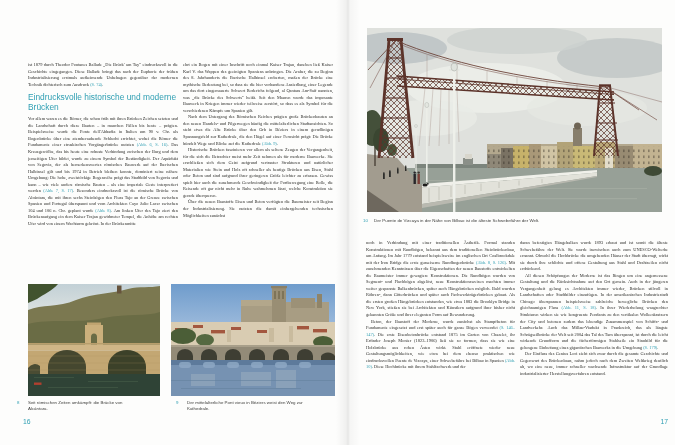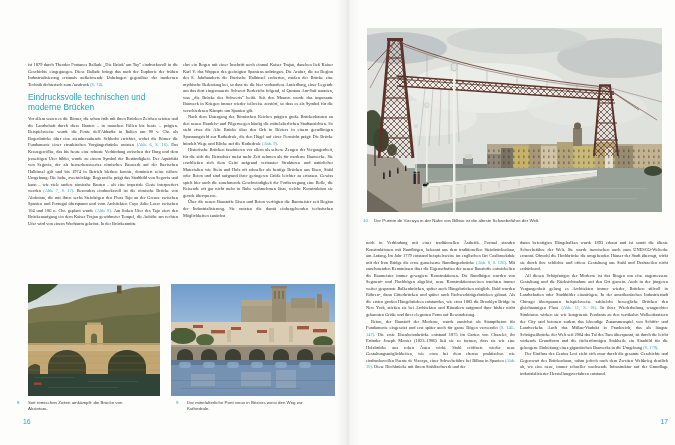--- a/index.html
+++ b/index.html
@@ -25,21 +25,21 @@
 </style>
 </head>
 <body>
 
 <div class="spread">
 
   <section>
 
     <div class="col" style="left:28px; top:62px; width:150px; height:198px">
       <p class="body">ist 1879 durch Theodor Fontanes Ballade „Die Brück' am Tay“ eindrucksvoll in die Geschichte eingegangen. Diese Ballade bringt das nach der Euphorie der frühen Industrialisierung erstmals aufkeimende Unbehagen gegenüber der modernen Technik dichterisch zum Ausdruck <span class="ref">(S. 74)</span>.</p>
-      <h2 class="heading">Eindrucksvolle technischen und moderne Brücken</h2>
+      <h2 class="heading">Eindrucksvolle historische und moderne Brücken</h2>
       <p class="body">Vor allem waren es die Römer, die schon früh mit ihren Brücken Zeichen setzten und die Landschaft durch diese Bauten – in manchen Fällen bis heute – prägten. Beispielsweise wurde die Ponte dell'Abbadia in Italien um 90 v. Chr. als Bogenbrücke über eine atemberaubende Schlucht errichtet, wobei die Römer die Fundamente einer etruskischen Vorgängerbrücke nutzten <span class="ref">(Abb. 6, S. 16)</span>. Das Kreuzgewölbe, das bis heute eine robuste Verbindung zwischen der Burg und dem jenseitigen Ufer bildet, wurde zu einem Symbol der Beständigkeit. Der Aquädukt von Segovia, der als bemerkenswertes römisches Bauwerk auf der Iberischen Halbinsel gilt und bis 1974 in Betrieb bleiben konnte, dominiert seine nähere Umgebung: Die hohe, zweistöckige Bogenreihe prägt das Stadtbild von Segovia und kann – wie viele andere römische Bauten – als eine imperiale Geste interpretiert werden <span class="ref">(Abb. 7, S. 17)</span>. Besonders eindrucksvoll ist die römische Brücke von Alcántara, die mit ihren sechs Steinbögen den Fluss Tajo an der Grenze zwischen Spanien und Portugal überspannt und vom Architekten Cayo Julio Lacer zwischen 104 und 106 n. Chr. geplant wurde <span class="ref">(Abb. 8)</span>. Am linken Ufer des Tajo ziert den Brückenaufgang ein dem Kaiser Trajan gewidmeter Tempel, die Anhöhe am rechten Ufer wird von einem Wachturm gekrönt. In der Brückenmitte</p>
     </div>
 
     <div class="col" style="left:183px; top:62px; width:150px; height:206px">
       <p class="body">ehrt ein Bogen mit einer Inschrift noch einmal Kaiser Trajan, daneben ließ Kaiser Karl V. das Wappen des geeinigten Spaniens anbringen. Die Araber, die zu Beginn des 8. Jahrhunderts die Iberische Halbinsel eroberten, maßen der Brücke eine mythische Bedeutung bei, so dass sie die hier vorhandene Ansiedlung, einer Legende um das dort eingemauerte Schwert Roderichs folgend, al Qantara Am-Saif nannten, was „die Brücke des Schwerts“ heißt. Seit den Mauren wurde das imposante Bauwerk in Kriegen immer wieder teilweise zerstört, so dass es als Symbol für die verschiedenen Kämpfe um Spanien gilt.</p>
       <p class="body indent">Nach dem Untergang des Römischen Reiches prägten große Brückenbauten an den neuen Handels- und Pilgerwegen häufig die mittelalterlichen Stadtansichten. So steht etwa die Alte Brücke über den Orb in Béziers in einem geradlinigen Spannungsfeld zur Kathedrale, die den Hügel auf einer Fernsicht prägt: Die Brücke bündelt Wege und Blicke auf die Kathedrale <span class="ref">(Abb. 9)</span>.</p>
       <p class="body indent">Historische Brücken faszinieren vor allem als seltene Zeugen der Vergangenheit, für die sich die Betrachter meist mehr Zeit nehmen als für moderne Bauwerke. Sie erschließen sich dem Geist aufgrund vertrauter Strukturen und natürlicher Materialien wie Stein und Holz oft schneller als heutige Brücken aus Eisen, Stahl oder Beton und sind aufgrund ihrer geringeren Größe leichter zu erfassen. Gewiss spielt hier auch die zunehmende Geschwindigkeit der Fortbewegung eine Rolle, die Reisende oft gar nicht mehr in Ruhe wahrnehmen lässt, welche Konstruktion sie gerade überqueren.</p>
       <p class="body indent">Über die neuen Baustoffe Eisen und Beton verfügten die Baumeister seit Beginn der Industrialisierung. Sie nutzten die damit einhergehenden technischen Möglichkeiten zunächst</p>
     </div>
 

